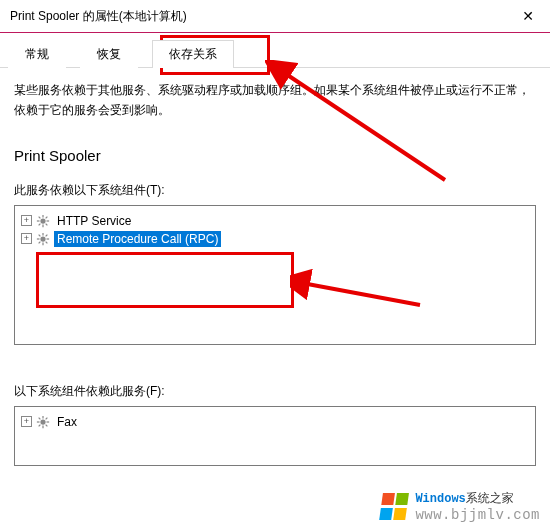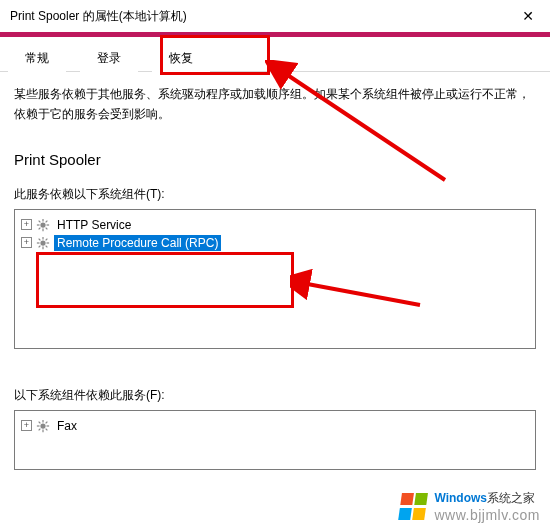--- a/index.html
+++ b/index.html
@@ -11,21 +11,21 @@
     width: 550px;
     height: 529px;
     overflow: hidden;
     position: relative;
   }
   .titlebar {
     display: flex;
     align-items: center;
     justify-content: space-between;
     padding: 6px 8px 6px 10px;
-    border-bottom: 5px solid #be185d;
+    border-bottom: 1px solid #be185d;
     background: #fff;
   }
   .titlebar .title { font-size: 12px; color: #000; }
   .titlebar .close {
     width: 28px; height: 20px; display:flex; align-items:center; justify-content:center;
     font-size: 14px; color:#000; cursor:pointer;
   }
   .tabs {
     display: flex;
     align-items: flex-end;
@@ -110,20 +110,21 @@
   
   .watermark {
     position: absolute;
     right: 6px;
     bottom: 4px;
     display: flex;
     align-items: center;
     gap: 6px;
     background: rgba(255,255,255,0.9);
     padding: 2px 4px;
+    font-family: Liberation Mono, monospace;
   }
   .watermark .winlogo {
     display:flex; flex-wrap:wrap; width:28px; height:28px; gap:2px;
     transform: skewX(-8deg);
   }
   .watermark .winlogo div { width:12px; height:12px; }
   .wl-r{background:#f25022;} .wl-g{background:#7fba00;}
   .wl-b{background:#00a4ef;} .wl-y{background:#ffb900;}
   .watermark .txt { font-size:12px; color:#333; }
   .watermark .txt .en { color:#0078d4; font-weight:bold; }
@@ -132,22 +133,22 @@
 </head>
 <body>
 
 <div class="titlebar">
   <span class="title">Print Spooler 的属性(本地计算机)</span>
   <span class="close">✕</span>
 </div>
 
 <div class="tabs">
   <div class="tab">常规</div>
-  <div class="tab">登录</div>
   <div class="tab">恢复</div>
+  <div class="tab active">依存关系</div>
 </div>
 
 <div class="content">
   <div class="desc">某些服务依赖于其他服务、系统驱动程序或加载顺序组。如果某个系统组件被停止或运行不正常，依赖于它的服务会受到影响。</div>
 
   <div class="section-title">Print Spooler</div>
 
   <div class="field-label">此服务依赖以下系统组件(T):</div>
   <div class="treebox tall">
     <div class="tree-row">

